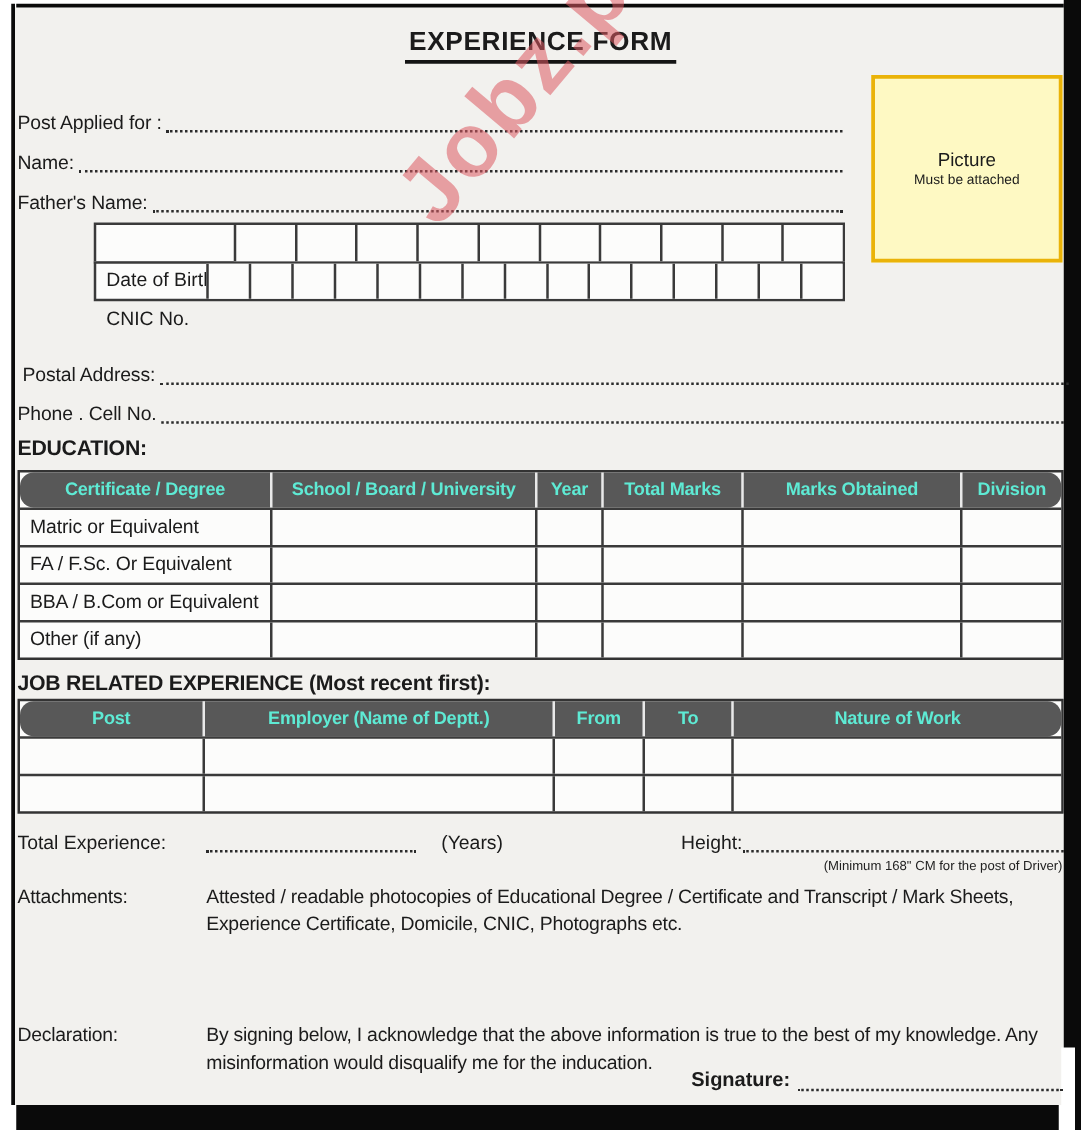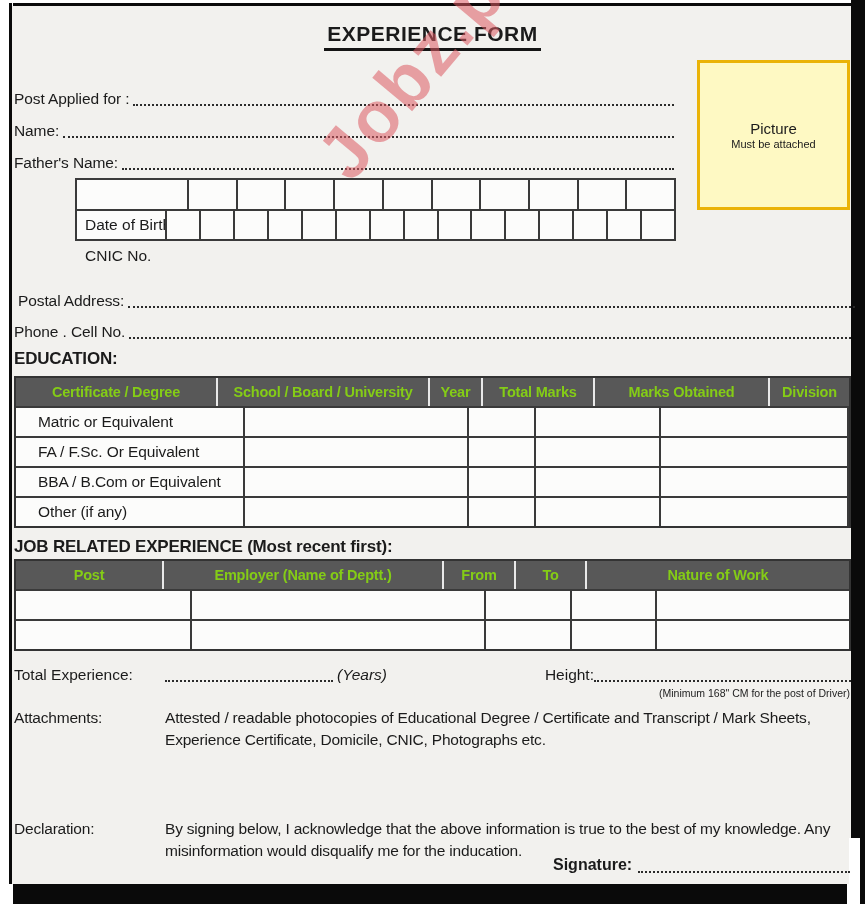--- a/index.html
+++ b/index.html
@@ -48,44 +48,44 @@
   .idrow.r1 { height:33px; }
   .idrow.r2 { height:32px; margin-top:-2px; }
   .idrow .idlbl { display:flex; align-items:center; padding-left:8px;margin-top:45px; }
   .idrow.r1 .idlbl { width:110px; }
   .idrow.r2 .idlbl { width:88px; }
   .idcells { flex:1; display:flex; }
   .idcells .cell { flex:1; border-left:2px solid #3a3a3a; background:#fcfcfb; }
 
   
   .dtable { position:absolute; left:14px; width:837px; border:2px solid #333; background:#fcfcfb; }
-  .thead { display:flex; background:#585858; color:#84cc16; font-weight:bold; font-size:14.5px; }
+  .thead { display:flex; background:#585858; color:#5eead4; font-weight:bold; font-size:14.5px;border-radius:11px; }
   .thead .hc { display:flex; align-items:center; justify-content:center; border-left:2px solid #e9e9e9; text-align:center; letter-spacing:-0.2px; }
   .thead .hc:first-child { border-left:none; }
   .trow { display:flex; border-top:2px solid #3a3a3a; }
-  .trow .tc { border-left:2px solid #3a3a3a;margin-left:14px; }
+  .trow .tc { border-left:2px solid #3a3a3a; }
   .trow .tc:first-child { border-left:none; }
   .trow .rowlbl { display:flex; align-items:center; padding-left:8px; font-size:15.5px; letter-spacing:-0.1px; }
 
   .edu { top:376px; }
   .edu .thead { height:28px; }
   .edu .trow { height:30px; }
   .ec1{width:200px;} .ec2{width:212px;} .ec3{width:53px;} .ec4{width:112px;} .ec5{width:175px;} .ec6{flex:1;}
 
   .exp { top:559px; }
   .exp .thead { height:28px; }
   .exp .trow { height:30px; }
   .xc1{width:146px;} .xc2{width:280px;} .xc3{width:72px;} .xc4{width:71px;} .xc5{flex:1;}
 
   .secheading { position:absolute; left:14px; font-size:17px; font-weight:bold; letter-spacing:-0.2px; }
 
   .totalsrow { position:absolute; left:14px; top:664px; width:837px; display:flex; font-size:15.5px; line-height:21px; }
   .totalsrow .telbl { width:151px; }
   .totalsrow .dots.d1 { flex:none; width:168px; }
-  .totalsrow .years { margin-left:4px;font-style:italic; }
+  .totalsrow .years { margin-left:20px; }
   .totalsrow .spacer { flex:1; }
   .totalsrow .dots.d2 { flex:none; width:257px; }
   .height-note { position:absolute; right:15px; top:687px; font-size:10.5px; color:#222; }
 
   .para { position:absolute; left:14px; width:837px; display:flex; font-size:15.5px; line-height:22px; letter-spacing:-0.2px; }
   .para .plbl { width:151px; flex:none; }
   .para .ptext { flex:1; max-width:686px; }
   .attachments { top:707px; }
   .declaration { top:770px;margin-top:48px; }
 

